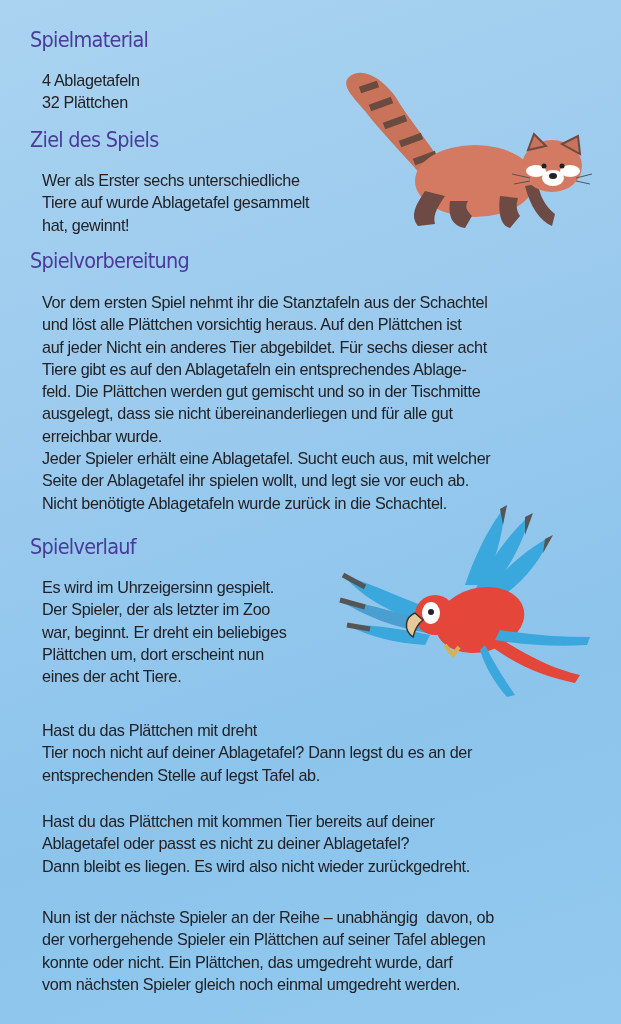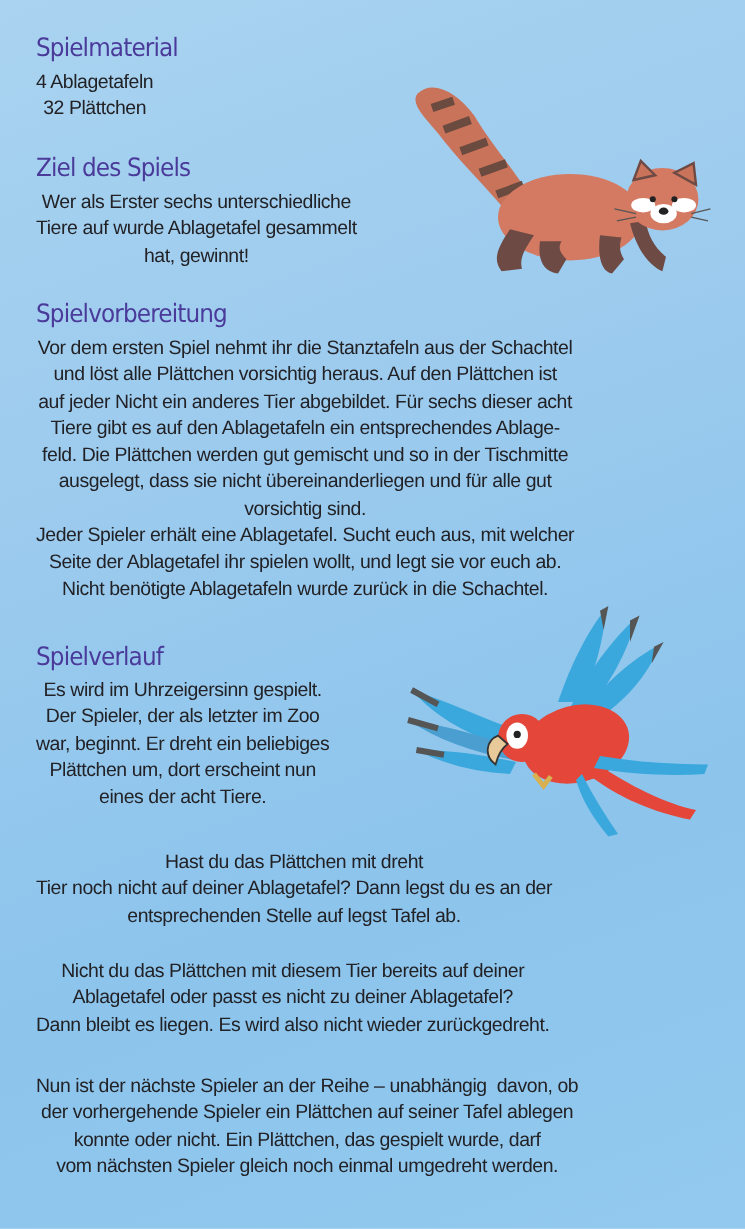--- a/index.html
+++ b/index.html
@@ -12,25 +12,24 @@
   .page { position: absolute; left: 30px; top: 0; width: 580px; }
   .heading {
     position: absolute; left: 0;
     font-family: "DejaVu Sans", sans-serif;
     font-size: 21px; letter-spacing: -0.8px;
     color: #4a3a9a; font-weight: normal;
     transform: scaleX(0.92); transform-origin: left;
     margin: 0; white-space: nowrap;
   }
   .para {
-    position: absolute; left: 0; margin: 0;
+    position: absolute; left: 0; margin: 12px;
     font-size: 16.2px; line-height: 22.3px; letter-spacing: -0.35px;
     white-space: pre;
     font-family: "Liberation Sans", sans-serif;
-    text-align: center;
   }
   .illus { position: absolute; }
 </style>
 </head>
 <body>
 
 <div class="page">
 
   <h2 class="heading" style="top:28px">Spielmaterial</h2>
   <p class="para" style="top:57px"><span>4 Ablagetafeln</span>
@@ -41,43 +40,43 @@
 <span>Tiere auf wurde Ablagetafel gesammelt</span>
 <span>hat, gewinnt!</span></p>
 
   <h2 class="heading" style="top:249px">Spielvorbereitung</h2>
   <p class="para" style="top:279px"><span>Vor dem ersten Spiel nehmt ihr die Stanztafeln aus der Schachtel</span>
 <span>und löst alle Plättchen vorsichtig heraus. Auf den Plättchen ist</span>
 <span>auf jeder Nicht ein anderes Tier abgebildet. Für sechs dieser acht</span>
 <span>Tiere gibt es auf den Ablagetafeln ein entsprechendes Ablage-</span>
 <span>feld. Die Plättchen werden gut gemischt und so in der Tischmitte</span>
 <span>ausgelegt, dass sie nicht übereinanderliegen und für alle gut</span>
-<span>vorsichtig sind.</span>
+<span>erreichbar wurde.</span>
 <span>Jeder Spieler erhält eine Ablagetafel. Sucht euch aus, mit welcher</span>
 <span>Seite der Ablagetafel ihr spielen wollt, und legt sie vor euch ab.</span>
 <span>Nicht benötigte Ablagetafeln wurde zurück in die Schachtel.</span></p>
 
   <h2 class="heading" style="top:535px">Spielverlauf</h2>
   <p class="para" style="top:564px"><span>Es wird im Uhrzeigersinn gespielt.</span>
 <span>Der Spieler, der als letzter im Zoo</span>
 <span>war, beginnt. Er dreht ein beliebiges</span>
 <span>Plättchen um, dort erscheint nun</span>
 <span>eines der acht Tiere.</span></p>
 
   <p class="para" style="top:707px"><span>Hast du das Plättchen mit dreht</span>
 <span>Tier noch nicht auf deiner Ablagetafel? Dann legst du es an der</span>
 <span>entsprechenden Stelle auf legst Tafel ab.</span></p>
 
-  <p class="para" style="top:798px"><span>Nicht du das Plättchen mit diesem Tier bereits auf deiner</span>
+  <p class="para" style="top:798px"><span>Hast du das Plättchen mit kommen Tier bereits auf deiner</span>
 <span>Ablagetafel oder passt es nicht zu deiner Ablagetafel?</span>
 <span>Dann bleibt es liegen. Es wird also nicht wieder zurückgedreht.</span></p>
 
   <p class="para" style="top:894px"><span>Nun ist der nächste Spieler an der Reihe – unabhängig  davon, ob</span>
 <span>der vorhergehende Spieler ein Plättchen auf seiner Tafel ablegen</span>
-<span>konnte oder nicht. Ein Plättchen, das gespielt wurde, darf</span>
+<span>konnte oder nicht. Ein Plättchen, das umgedreht wurde, darf</span>
 <span>vom nächsten Spieler gleich noch einmal umgedreht werden.</span></p>
 </div>
 
 <svg class="illus" style="left:340px;top:66px" width="260" height="175" viewBox="0 0 260 175">
 
   <path d="M8 12 C20 0 40 10 55 30 C70 55 88 75 100 95 L82 110 C65 90 40 65 25 45 C12 30 2 20 8 12Z" fill="#c9735a"></path>
   <path d="M20 24 L38 18" stroke="#6b4a40" stroke-width="7"></path>
   <path d="M30 42 L52 34" stroke="#6b4a40" stroke-width="7"></path>
   <path d="M44 60 L66 52" stroke="#6b4a40" stroke-width="7"></path>
   <path d="M60 78 L82 70" stroke="#6b4a40" stroke-width="7"></path>

